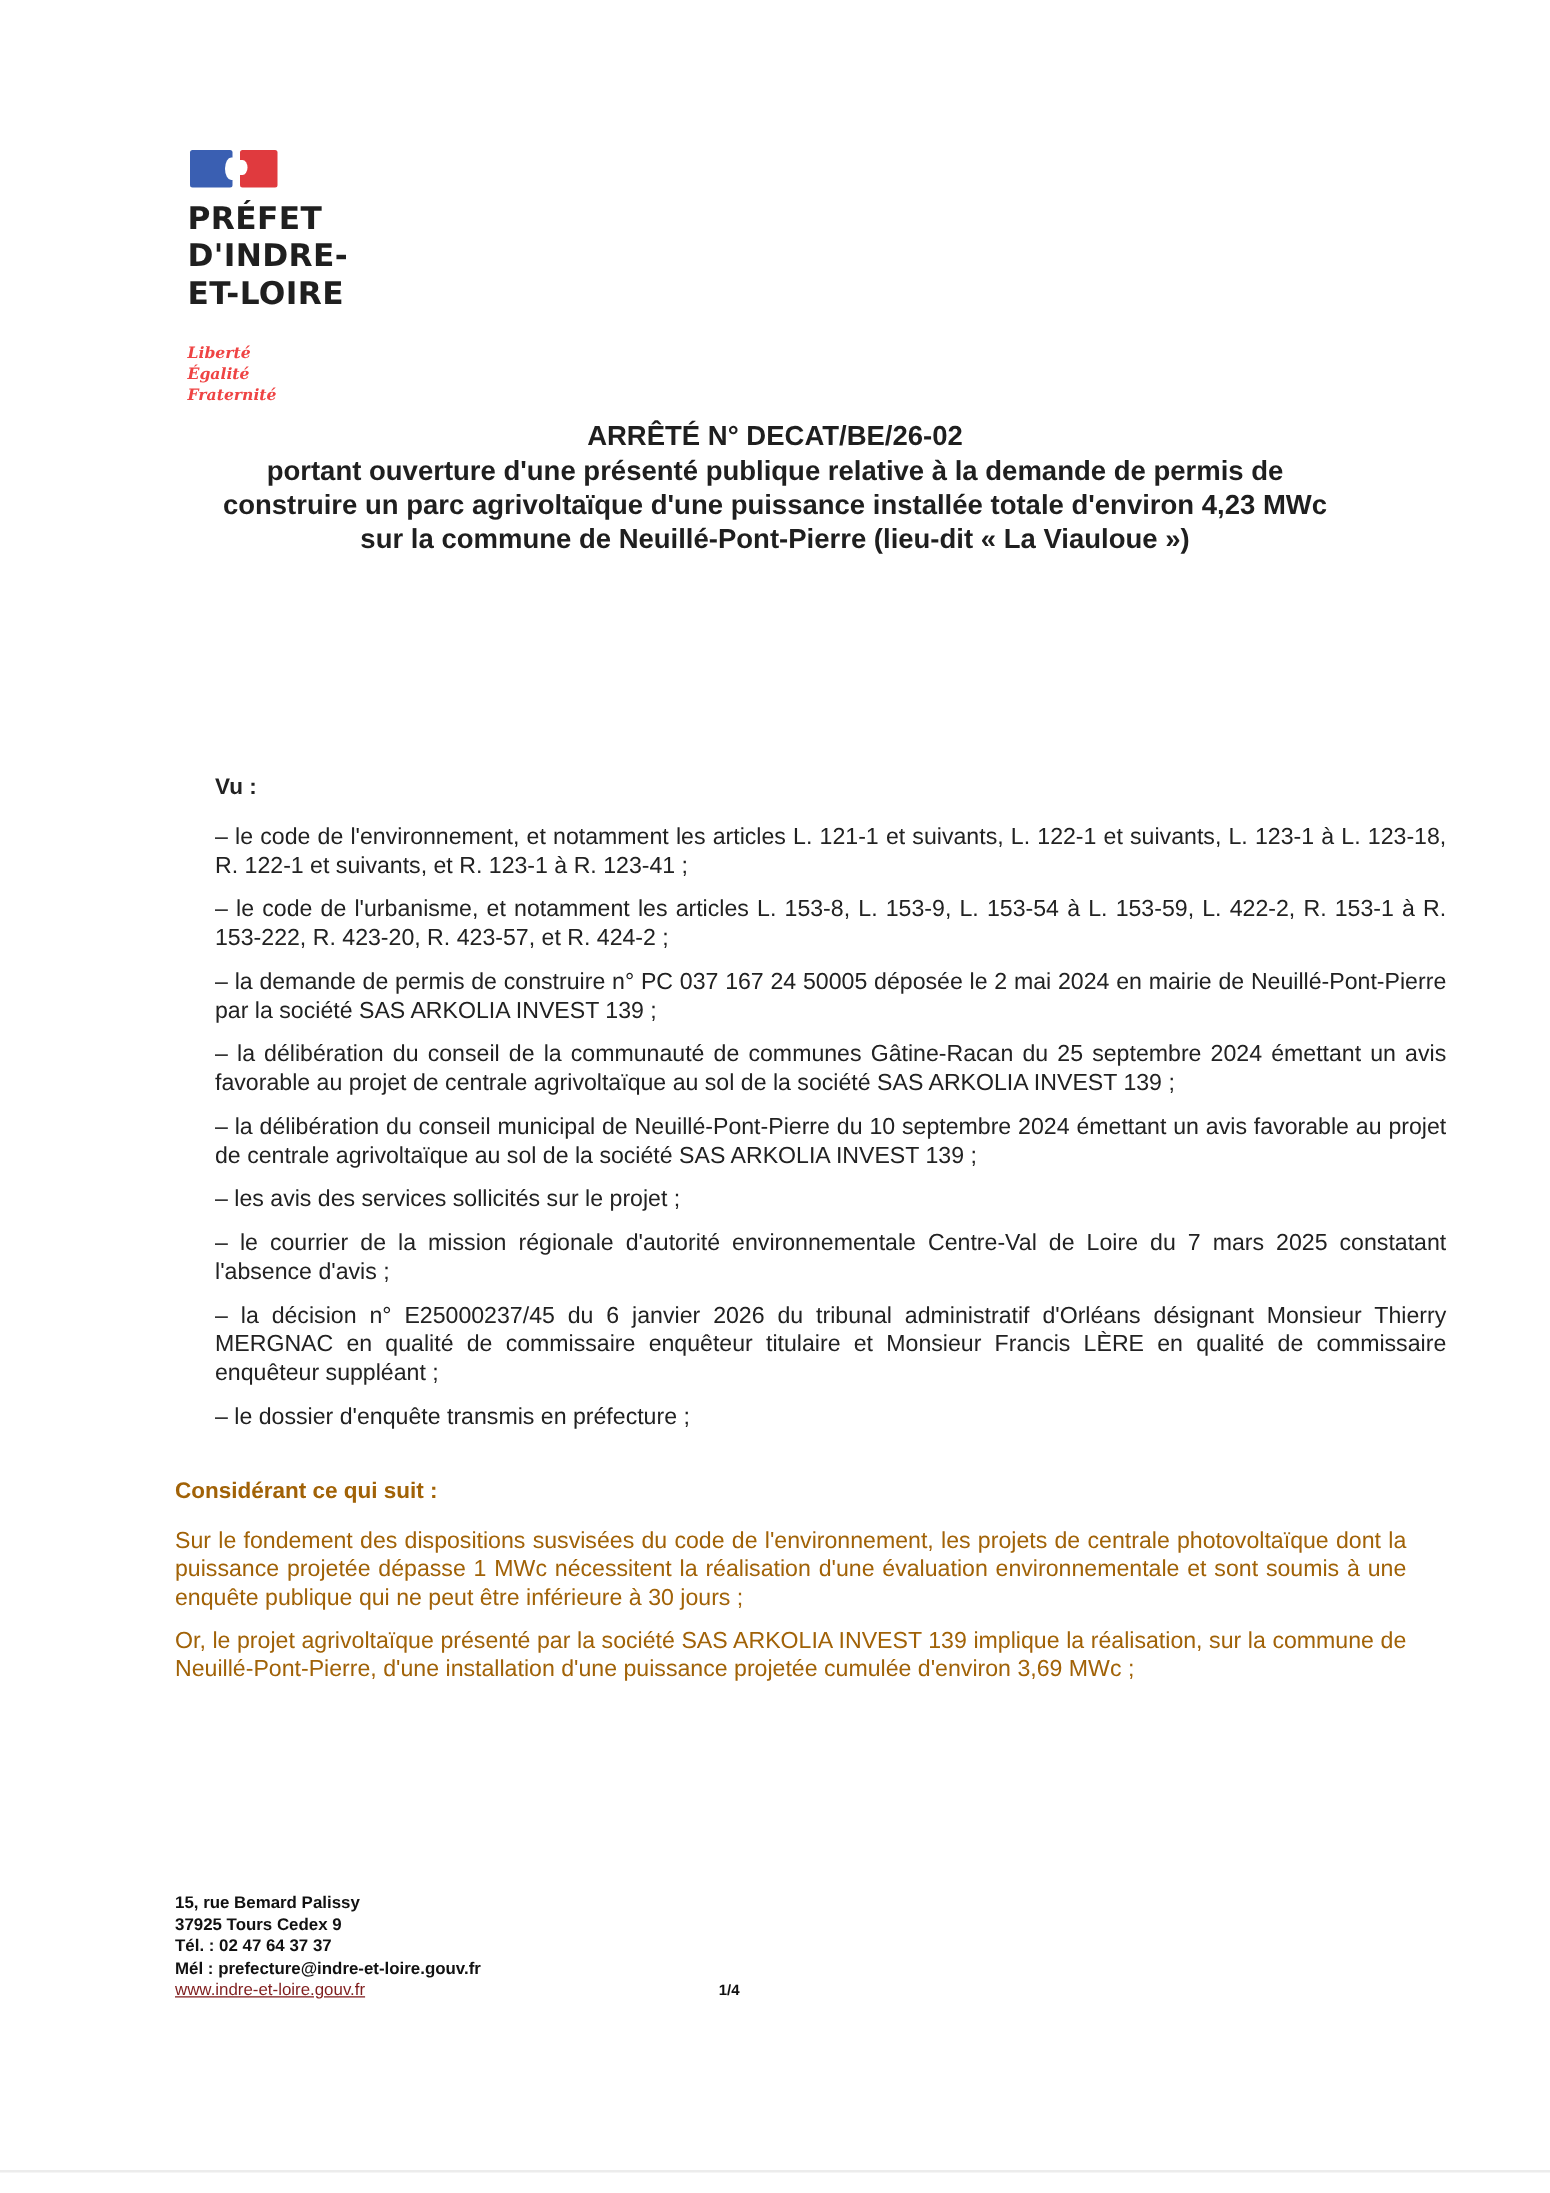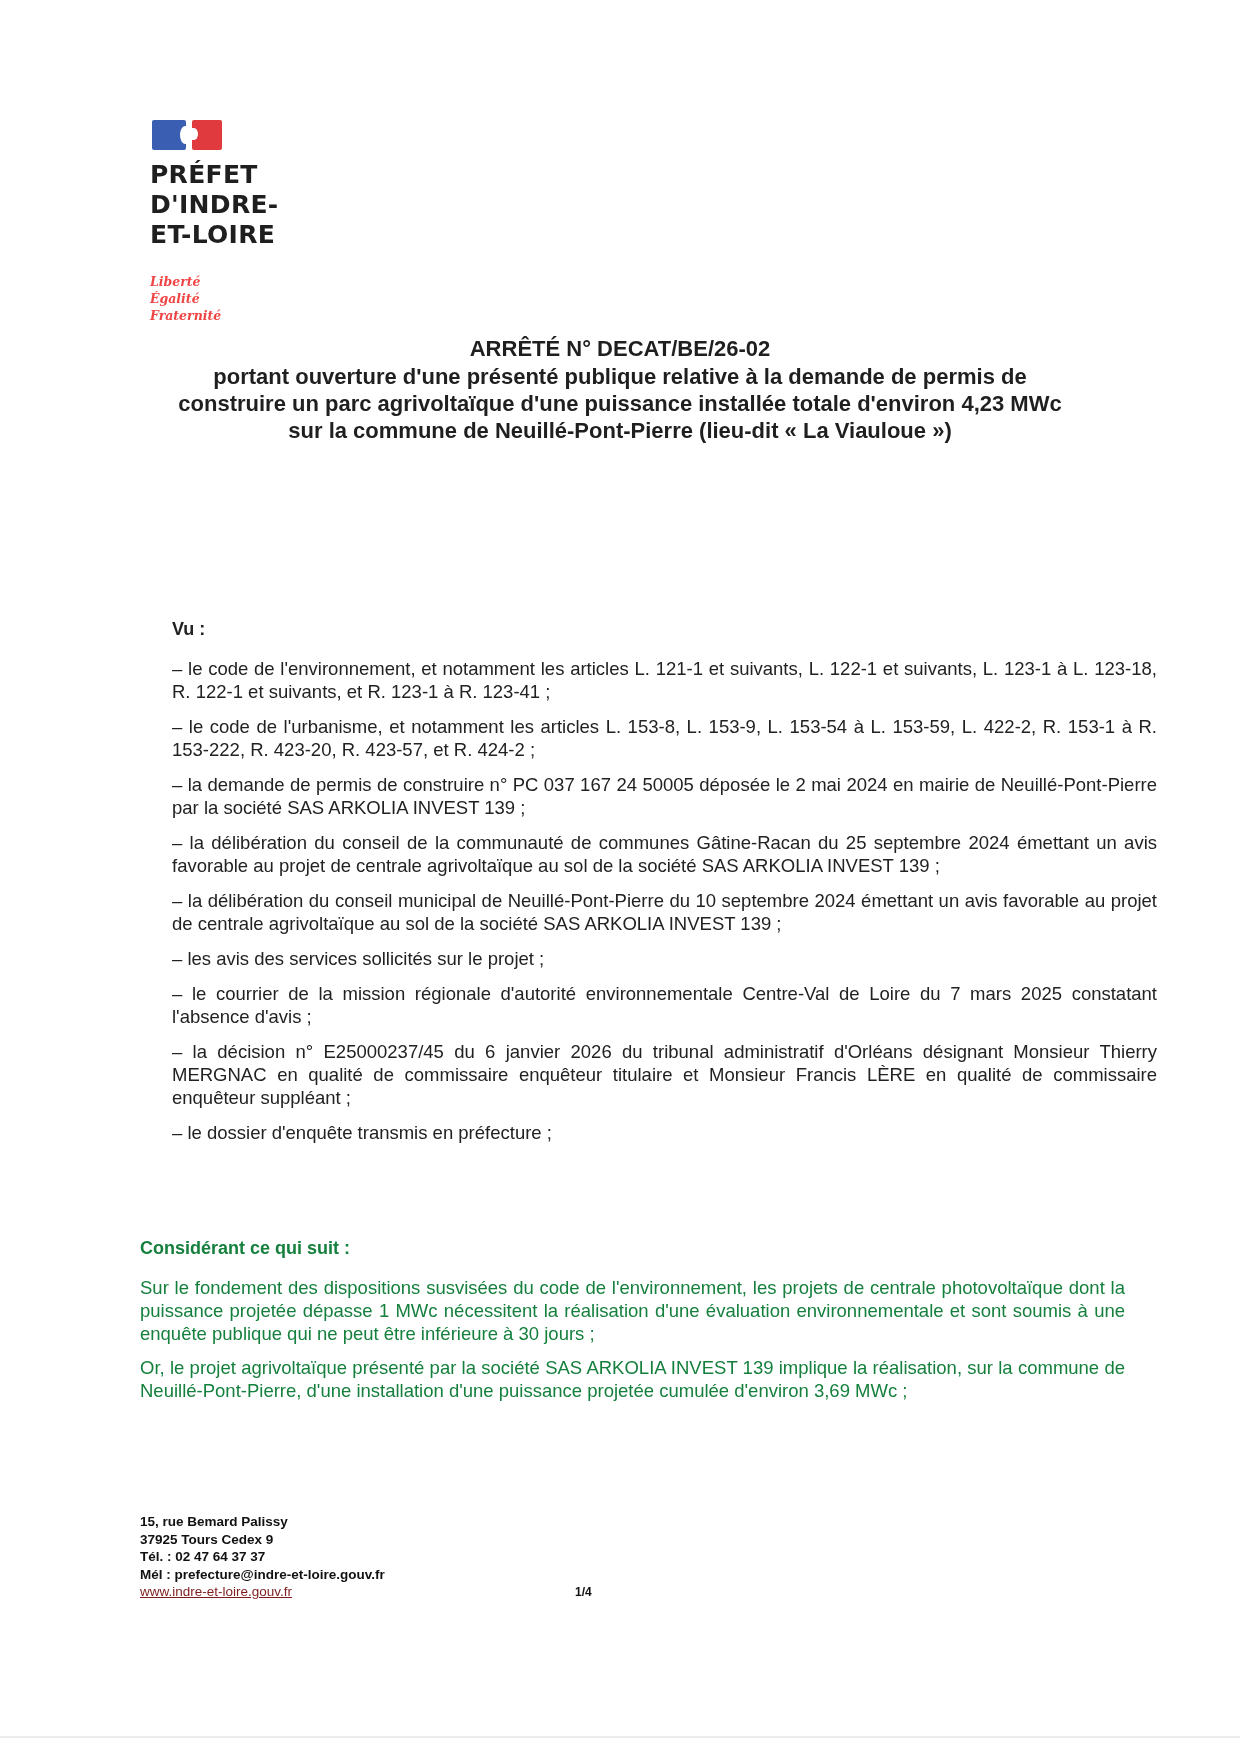--- a/index.html
+++ b/index.html
@@ -38,22 +38,22 @@
 
     
     .titles { position: absolute; left: 330px; top: 500px; width: 600px; text-align: center;
       font-size: 17.5px; line-height: 30px; color: #222; }
 
     
     .body-block { position: absolute; left: 140px; top: 618px; width: 985px;
       font-family: "Liberation Sans", sans-serif; font-size: 18.5px; line-height: 23px; color: #222; margin-left: 32px; }
     .section-head { font-weight: bold; font-size: 18px; margin-bottom: 16px; }
     .vu-item { text-align: justify; margin-bottom: 12px; }
-    .consid-block { position: absolute; left: 140px; top: 1237px; width: 985px;
-      font-family: "Liberation Sans", sans-serif; font-size: 18.5px; line-height: 23px; color: #15803d; }
+    .consid-block { position: absolute; left: 140px; top: 1181px; width: 985px;
+      font-family: "Liberation Sans", sans-serif; font-size: 18.5px; line-height: 23px; color: #a16207; }
     .consid-item { text-align: justify; margin-bottom: 11px; }
 
     
     .footer { position: absolute; left: 140px; top: 1513px; width: 500px;
       font-family: "Liberation Sans", sans-serif; font-weight: bold; font-size: 13.5px; line-height: 17.5px; color: #111; }
     .footer .web { color: #7f1d1d; font-weight: normal; text-decoration: underline; }
     .pagenum { position: absolute; left: 575px; top: 1585px;
       font-family: "Liberation Sans", sans-serif; font-weight: bold; font-size: 12px; color: #111; }
 
     .scan-edge { position: absolute; left: 0; top: 1736px; width: 1240px; height: 2px; background: #ececec; }

